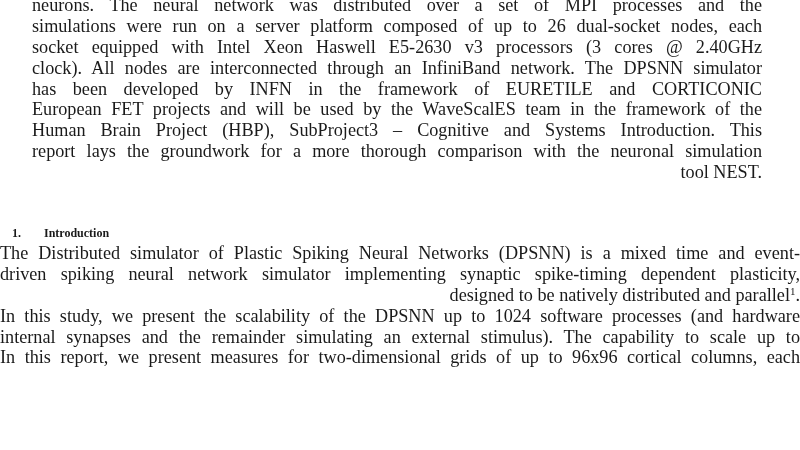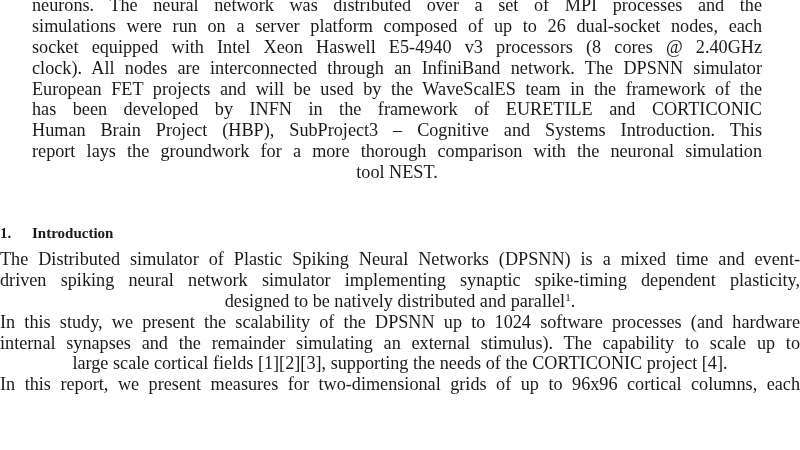--- a/index.html
+++ b/index.html
@@ -28,66 +28,65 @@
     white-space: nowrap;
     height: 20.9px;
   }
   .justify {
     text-align: justify;
     text-align-last: justify;
     white-space: normal;
     overflow: hidden;
   }
   .last {
-    text-align: center;
+    text-align: right;
   }
   .heading {
     position: absolute;
-    left: 0;
+    left: 12px;
     top: 223px;
     font-weight: bold;
-    font-size: 15px;
+    font-size: 12px;
     white-space: nowrap;
   }
   .heading .num {
     display: inline-block;
     width: 32px;
   }
   .intro {
     position: absolute;
     left: 0;
-    top: 249px;
+    top: 243px;
     width: 800px;
   }
   sup {
     font-size: 11px;
     line-height: 0;
     vertical-align: 6px;
   }
 </style>
 </head>
 <body>
 
 <div class="abstract">
   <span class="line justify">neurons. The neural network was distributed over a set of MPI processes and the</span>
   <span class="line justify">simulations were run on a server platform composed of up to 26 dual-socket nodes, each</span>
-  <span class="line justify">socket equipped with Intel Xeon Haswell E5-4940 v3 processors (8 cores @ 2.40GHz</span>
+  <span class="line justify">socket equipped with Intel Xeon Haswell E5-2630 v3 processors (3 cores @ 2.40GHz</span>
   <span class="line justify">clock). All nodes are interconnected through an InfiniBand network. The DPSNN simulator</span>
+  <span class="line justify">has been developed by INFN in the framework of EURETILE and CORTICONIC</span>
   <span class="line justify">European FET projects and will be used by the WaveScalES team in the framework of the</span>
-  <span class="line justify">has been developed by INFN in the framework of EURETILE and CORTICONIC</span>
   <span class="line justify">Human Brain Project (HBP), SubProject3 – Cognitive and Systems Introduction. This</span>
   <span class="line justify">report lays the groundwork for a more thorough comparison with the neuronal simulation</span>
   <span class="line last">tool NEST.</span>
 </div>
 
 <div class="heading">
   <span class="num">1.</span><span>Introduction</span>
 </div>
 
 <div class="intro">
   <span class="line justify">The Distributed simulator of Plastic Spiking Neural Networks (DPSNN) is a mixed time and event-</span>
   <span class="line justify">driven spiking neural network simulator implementing synaptic spike-timing dependent plasticity,</span>
   <span class="line last"><span>designed to be natively distributed and parallel</span><sup>1</sup><span>.</span></span>
   <span class="line justify">In this study, we present the scalability of the DPSNN up to 1024 software processes (and hardware</span>
   <span class="line justify">internal synapses and the remainder simulating an external stimulus). The capability to scale up to</span>
-  <span class="line last">large scale cortical fields [1][2][3], supporting the needs of the CORTICONIC project [4].</span>
   <span class="line justify">In this report, we present measures for two-dimensional grids of up to 96x96 cortical columns, each</span>
 </div>
 
 </body></html>

